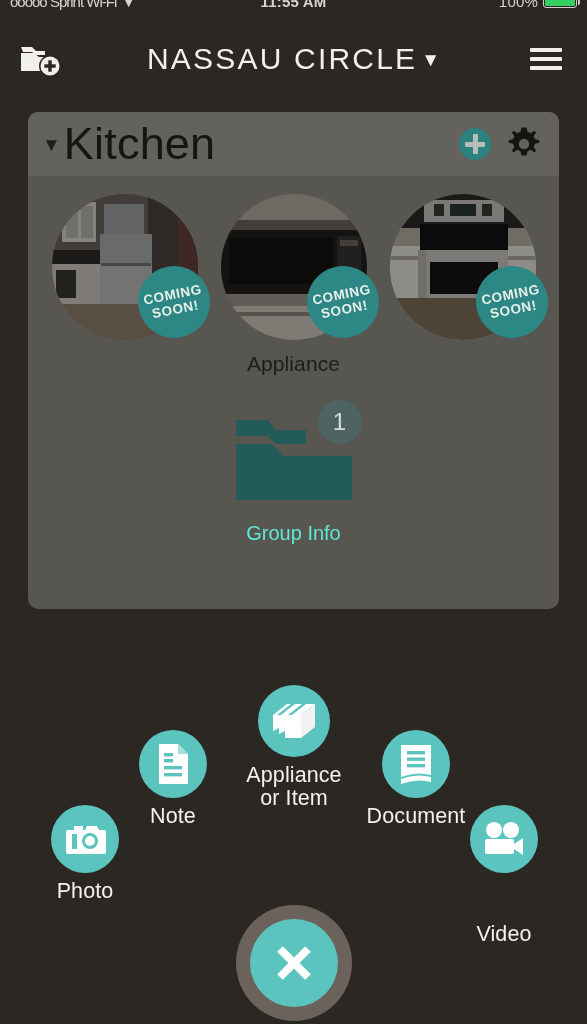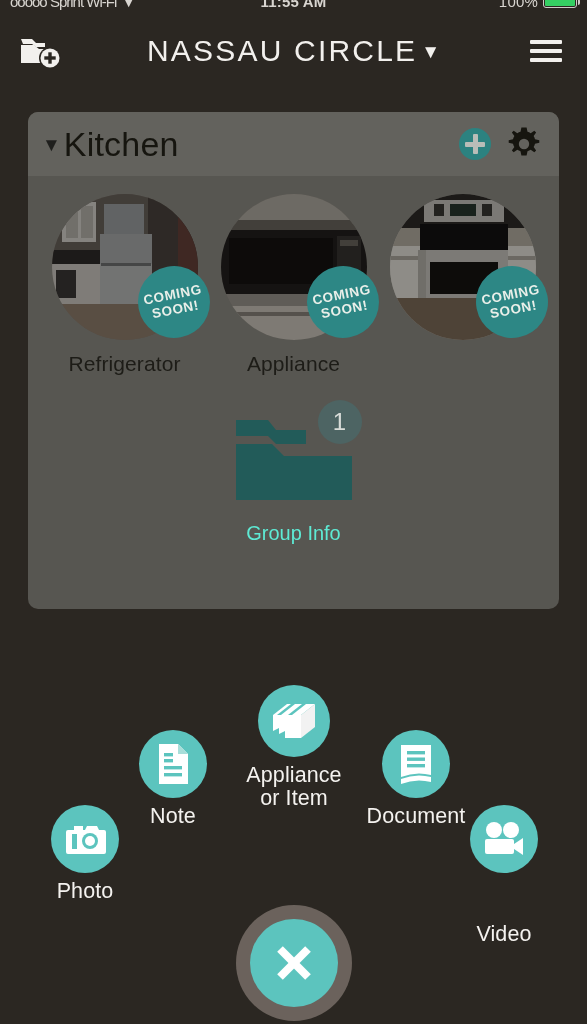--- a/index.html
+++ b/index.html
@@ -51,21 +51,21 @@
   .battery i {
     position: absolute; left: 1px; top: 1px; bottom: 1px; right: 1px;
     background: #35d063;
     border-radius: 1px;
     display: block;
   }
 
   
   .appbar {
     position: absolute;
-    top: 14px; left: 0; right: 0;
+    top: 22px; left: 0; right: 0;
     height: 74px;
     display: flex;
     align-items: center;
     padding: 0 18px;
   }
   .appbar-title {
     position: absolute;
     left: 0; right: 0;
     text-align: center;
     color: #f2f0ed;
@@ -119,21 +119,21 @@
     padding: 0 18px 0 14px;
   }
   .card-caret {
     color: #1f1f1d;
     font-size: 19px;
     margin-right: 3px;
     line-height: 1;
   }
   .card-title {
     color: #16150f;
-    font-size: 34px;
+    font-size: 45px;
     font-weight: 300;
     letter-spacing: .2px;
   }
   .card-header-actions {
     margin-left: auto;
     display: flex;
     align-items: center;
     gap: 16px;
   }
   .plus-circle {
@@ -364,21 +364,20 @@
             <rect x="0" y="70" width="48" height="40" fill="#cfc8bb"></rect>
             <rect x="4" y="76" width="20" height="28" fill="#3c3732"></rect>
             <rect x="0" y="110" width="146" height="36" fill="#9d7c5c"></rect>
           </svg>
         </div>
         <div class="coming-badge">
           <span>COMING</span>
           <span>SOON!</span>
         </div>
       </div>
-      <div class="tile-label">Refrigerator</div>
     </div>
 
     <div class="tile">
       <div class="thumb-wrap">
         <div class="thumb">
           <svg class="scene" viewBox="0 0 146 146" preserveAspectRatio="xMidYMid slice">
             <rect width="146" height="146" fill="#8b8173"></rect>
             <rect x="0" y="0" width="146" height="30" fill="#b5aa98"></rect>
             <rect x="0" y="26" width="146" height="10" fill="#6d6558"></rect>
             <rect x="0" y="36" width="146" height="64" fill="#241f1b"></rect>

